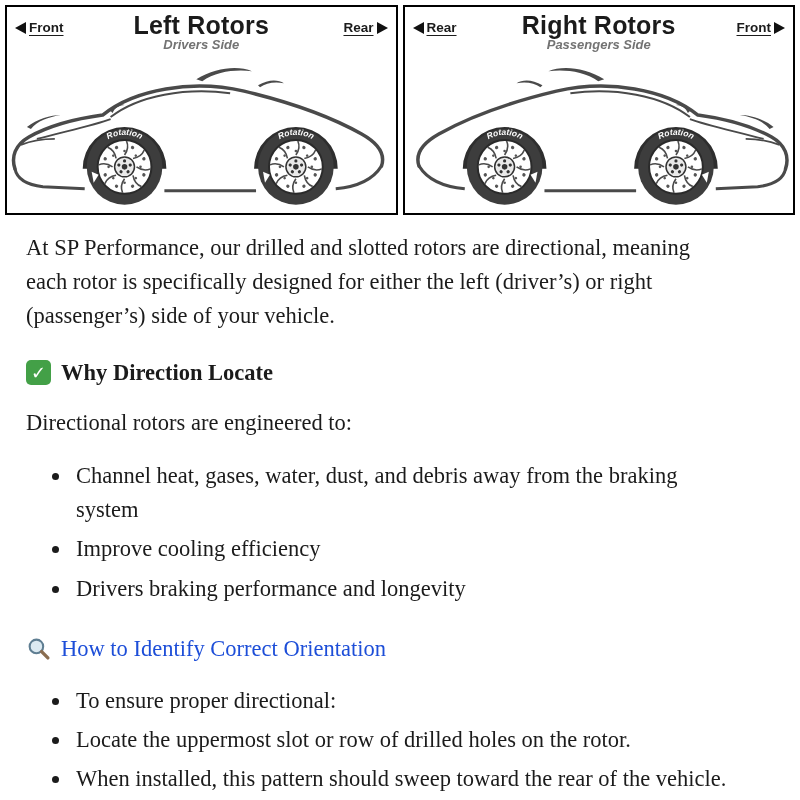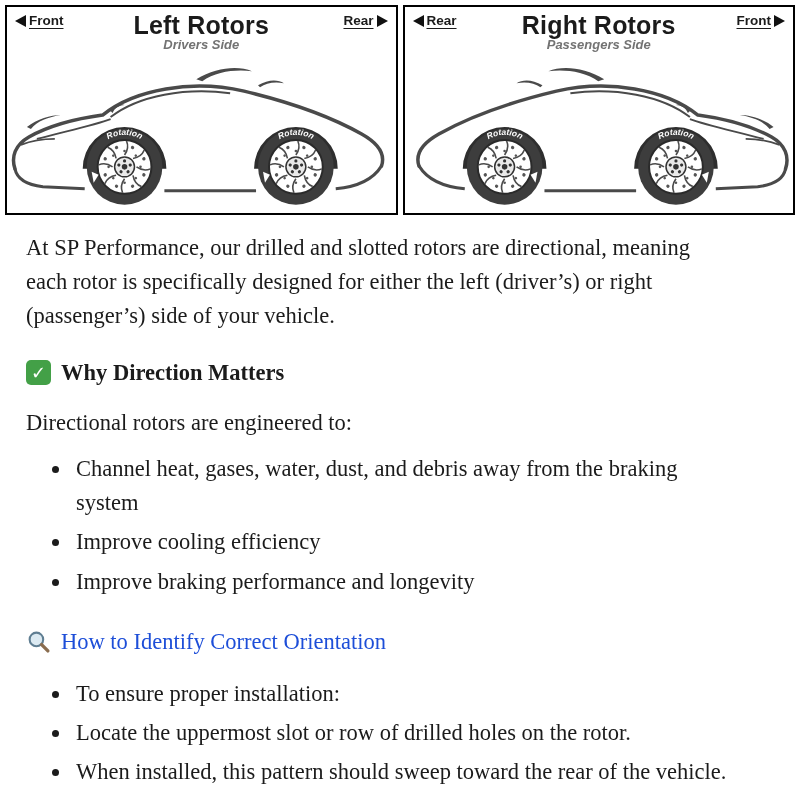--- a/index.html
+++ b/index.html
@@ -17,21 +17,21 @@
     position:relative; overflow:hidden;
   }
   .panel-header {
     display:grid; grid-template-columns:1fr auto 1fr; align-items:start;
     padding:5px 8px 0 8px;
     font-family:"Liberation Sans", sans-serif;
   }
   .titles { text-align:center; line-height:1.05; }
   .panel-title { font-weight:bold; font-size:25px; letter-spacing:.2px; }
   .panel-subtitle { font-weight:bold; font-style:italic; font-size:13px; color:#737373; }
-  .dir { display:flex; align-items:center; gap:3px; font-weight:bold; font-size:13.5px; margin-top:1px; }
+  .dir { display:flex; align-items:center; gap:3px; font-weight:bold; font-size:13.5px; margin-top:8px; }
   .dir.left { justify-self:start; }
   .dir.right { justify-self:end; }
   .dir .lbl { text-decoration:underline; text-underline-offset:3px; }
   .tri { width:0; height:0; border-top:6px solid transparent; border-bottom:6px solid transparent; }
   .tri.tleft  { border-right:11px solid #111; }
   .tri.tright { border-left:11px solid #111; }
   .car-box { position:absolute; left:0; right:0; bottom:2px; height:156px; }
   .car-box svg { display:block; width:100%; height:100%; }
 
   
@@ -42,21 +42,21 @@
     font-size:22.5px; font-weight:bold; margin:22px 0 16px 0;
   }
   .heading.plain { font-weight:normal; color:#1d4ed8; margin:26px 0 18px 0; }
   .check-icon {
     width:25px; height:25px; border-radius:5px; background:#43a047;
     color:#fff; display:inline-flex; align-items:center; justify-content:center;
     font-size:18px; font-weight:bold; font-family:"DejaVu Sans", sans-serif;
     flex:0 0 auto;
   }
   .mag-icon { display:inline-flex; flex:0 0 auto; }
-  .lead { margin-bottom:12px;font-family:Liberation Serif, serif; }
+  .lead { margin-bottom:19px;font-family:Liberation Serif, serif; }
   ul.bullets { list-style:disc; padding-left:46px; margin-bottom:6px; }
   ul.bullets li { max-width:655px; padding-left:4px; margin:5px 0; }
 </style>
 </head>
 <body>
 
 <svg width="0" height="0" style="position:absolute" aria-hidden="true">
   <defs>
     <g id="carBody">
 
@@ -204,42 +204,42 @@
     </div>
   </div>
 </div>
 
 <main class="article">
 
   <p class="intro">At SP Performance, our drilled and slotted rotors are directional, meaning each rotor is specifically designed for either the left (driver’s) or right (passenger’s) side of your vehicle.</p>
 
   <h2 class="heading">
     <span class="check-icon">✓</span>
-    <span>Why Direction Matters</span>
+    <span>Why Direction Locate</span>
   </h2>
 
   <p class="lead">Directional rotors are engineered to:</p>
 
   <ul class="bullets">
 
   <li>Channel heat, gases, water, dust, and debris away from the braking system</li>
       <li>Improve cooling efficiency</li>
-      <li>Improve braking performance and longevity</li>
+      <li>Drivers braking performance and longevity</li>
     </ul>
 
   <h2 class="heading plain">
     <span class="mag-icon">
       <svg width="25" height="25" viewBox="0 0 24 24">
         <circle cx="10" cy="10" r="6.5" fill="#dceaf2" stroke="#5f7e92" stroke-width="2"></circle>
         <line x1="15" y1="15" x2="21" y2="21" stroke="#8a6d4f" stroke-width="3.2" stroke-linecap="round"></line>
       </svg>
     </span>
     <span>How to Identify Correct Orientation</span>
   </h2>
 
   <ul class="bullets">
 
-  <li>To ensure proper installation:</li>
+  <li>To ensure proper directional:</li>
       <li>Locate the uppermost slot or row of drilled holes on the rotor.</li>
       <li>When installed, this pattern should sweep toward the rear of the vehicle.</li>
     </ul>
 
 </main>
 
 </body></html>

